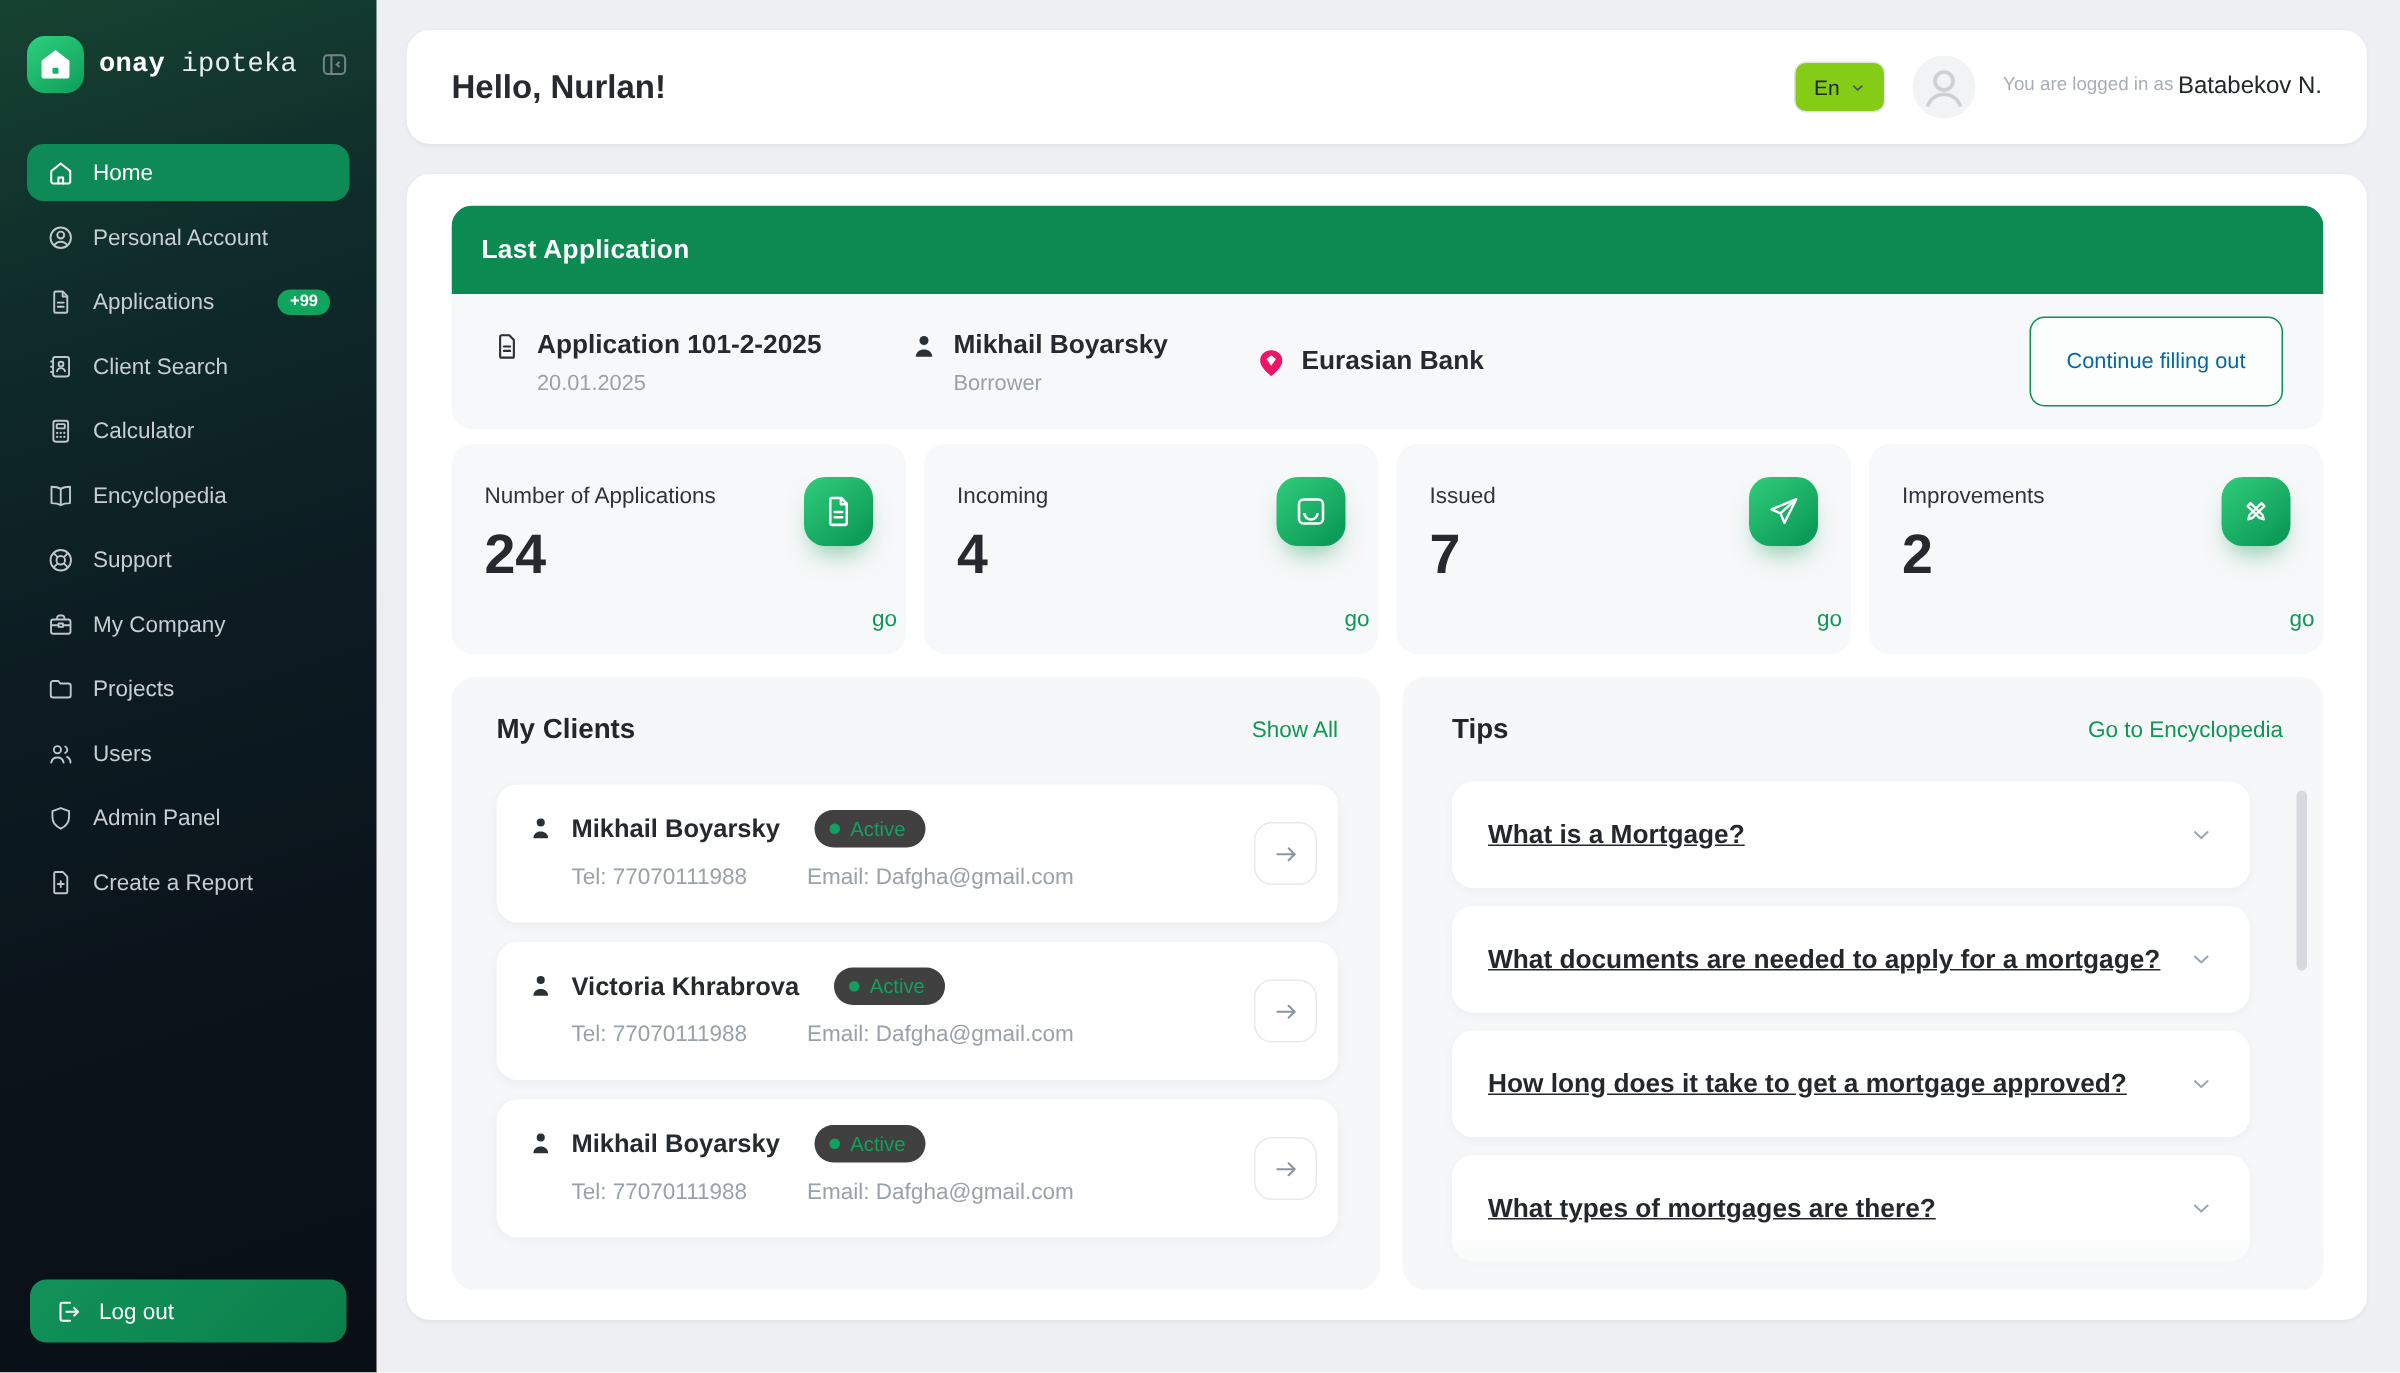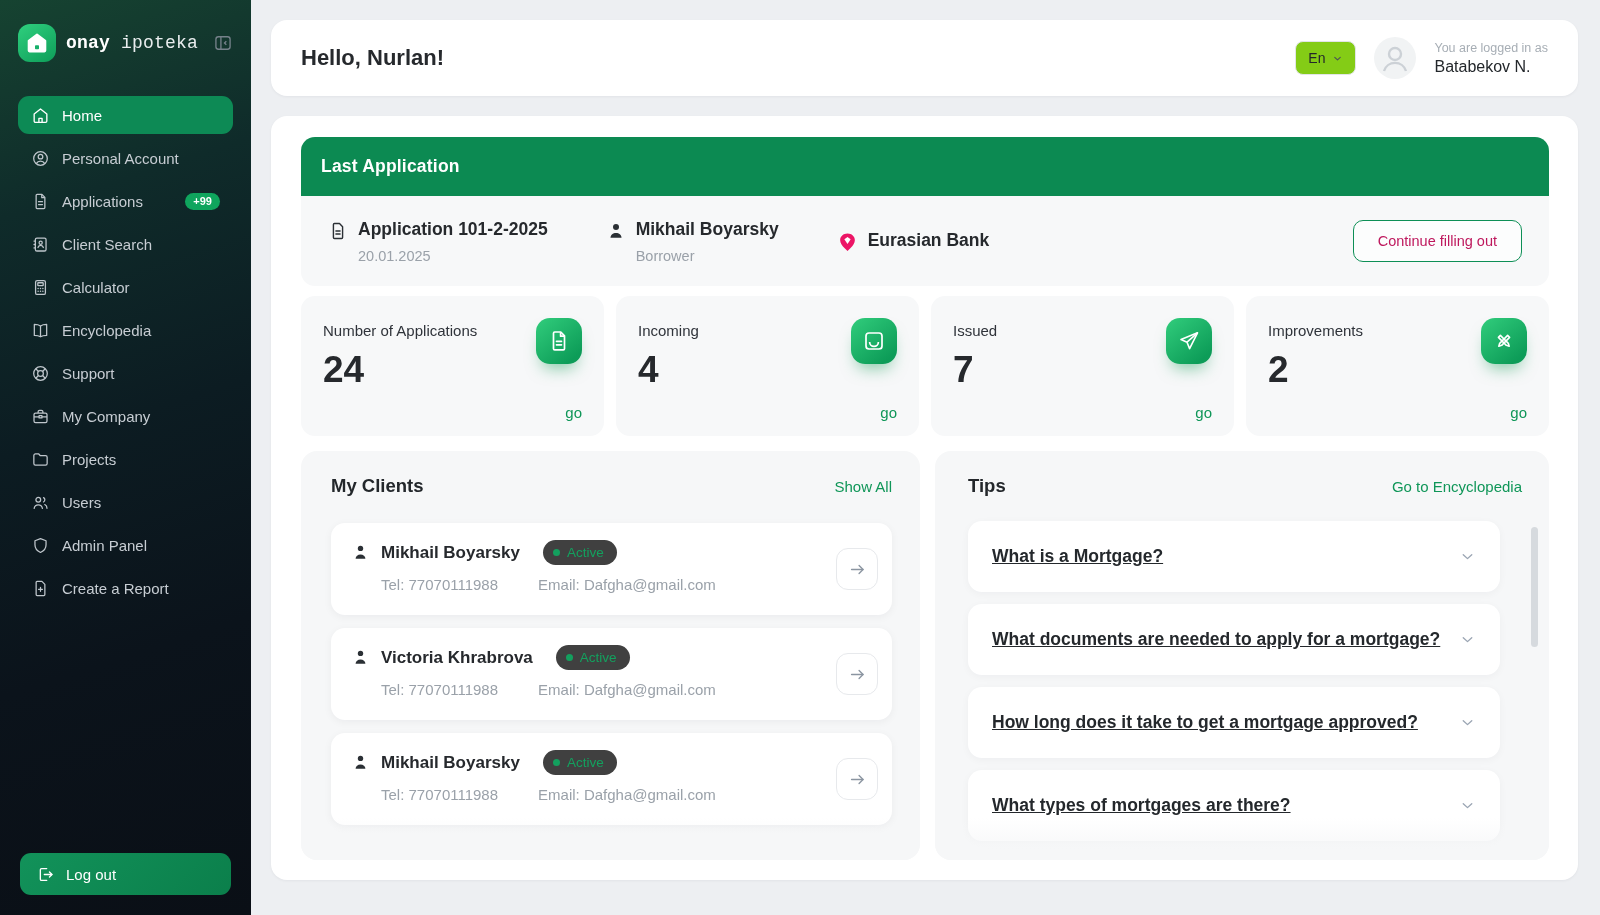--- a/index.html
+++ b/index.html
@@ -49,52 +49,52 @@
   .greeting { font-size:22px; font-weight:700; color:#26292d; }
   .header-right { margin-left:auto; display:flex; align-items:center; gap:18px; }
   .lang-btn {
     display:flex; align-items:center; gap:7px; border:1px solid #e2e5e8; background:#84cc16;
     border-radius:8px; padding:8px 12px; font-size:14px; color:#23272b; cursor:pointer; font-family:inherit;
   }
   .avatar {
     width:42px; height:42px; border-radius:50%; background:#f1f3f4;
     display:flex; align-items:center; justify-content:center; overflow:hidden;
   }
-  .login-info { display:flex; flex-direction:column; gap:3px; }
+  .login-info { display:flex; flex-direction:row; gap:3px; }
   .login-caption { font-size:12.5px; color:#a7aeb5; }
   .login-name { font-size:16px; color:#23272b; font-weight:500; }
 
   .main-card { margin-top:20px; flex:1; margin-bottom:35px; padding:21px 29px 20px 30px; display:flex; flex-direction:column; min-height:0; }
 
   
   .banner { border-radius:14px; overflow:hidden; flex:0 0 auto; }
   .banner-head { height:59px; background:#0c8a52; display:flex; align-items:center; padding:0 20px; }
   .banner-title { color:#ffffff; font-size:17.5px; font-weight:600; letter-spacing:.2px; }
   .banner-body { height:90px; background:#f7f8f9; display:flex; align-items:center; padding:0 27px; gap:58px; }
   .info-group { display:flex; gap:10px; }
   .info-icon { margin-top:2px; display:flex; color:#2b3035; }
   .info-title { font-size:17.5px; font-weight:700; color:#26292d; white-space:nowrap; }
   .info-sub { font-size:14.5px; color:#9aa1a9; margin-top:8px; }
   .continue-btn {
-    margin-left:auto; height:42px; padding:0 24px; border-radius:10px; cursor:pointer;
-    border:1.5px solid #0d8f56; color:#be185d; background:#fcfdfd; font-size:14.5px; font-family:inherit;
+    margin-left:auto; height:60px; padding:0 24px; border-radius:10px; cursor:pointer;
+    border:1.5px solid #0d8f56; color:#0369a1; background:#fcfdfd; font-size:14.5px; font-family:inherit;
   }
 
   
   .stats-row { display:flex; gap:12px; margin-top:10px; flex:0 0 140px; }
   .stat-card { flex:1; background:#f7f8f9; border-radius:14px; position:relative; padding:26px 24px 16px 22px; }
   .stat-label { font-size:15px; color:#2f333a; font-weight:500; }
   .stat-value { font-size:37px; font-weight:700; color:#26292d; margin-top:10px; }
   .stat-tile {
     position:absolute; top:22px; right:22px; width:46px; height:46px; border-radius:14px;
     background:linear-gradient(140deg,#31cd7c 0%,#0d9c58 85%);
     box-shadow:0 10px 16px -6px rgba(17,153,84,.5);
     display:flex; align-items:center; justify-content:center;
   }
-  .go-link { position:absolute; right:22px; bottom:15px; color:#0f9658; font-size:15px; font-weight:500; text-decoration:none; cursor:pointer;margin-left:32px; }
+  .go-link { position:absolute; right:6px; bottom:15px; color:#0f9658; font-size:15px; font-weight:500; text-decoration:none; cursor:pointer;margin-left:32px; }
 
   
   .bottom-row { display:flex; gap:15px; margin-top:15px; flex:1; min-height:0; }
   .panel { background:#f6f7f8; border-radius:16px; position:relative; overflow:hidden; }
   .panel::after {
     content:""; position:absolute; left:0; right:0; bottom:0; height:42px; pointer-events:none;
     background:linear-gradient(180deg, rgba(246,247,248,0), #f6f7f8 85%);
   }
   .clients-panel { width:619px; flex:0 0 619px; padding:24px 28px 0 30px; }
   .tips-panel { flex:1; padding:24px 27px 0 33px; }

